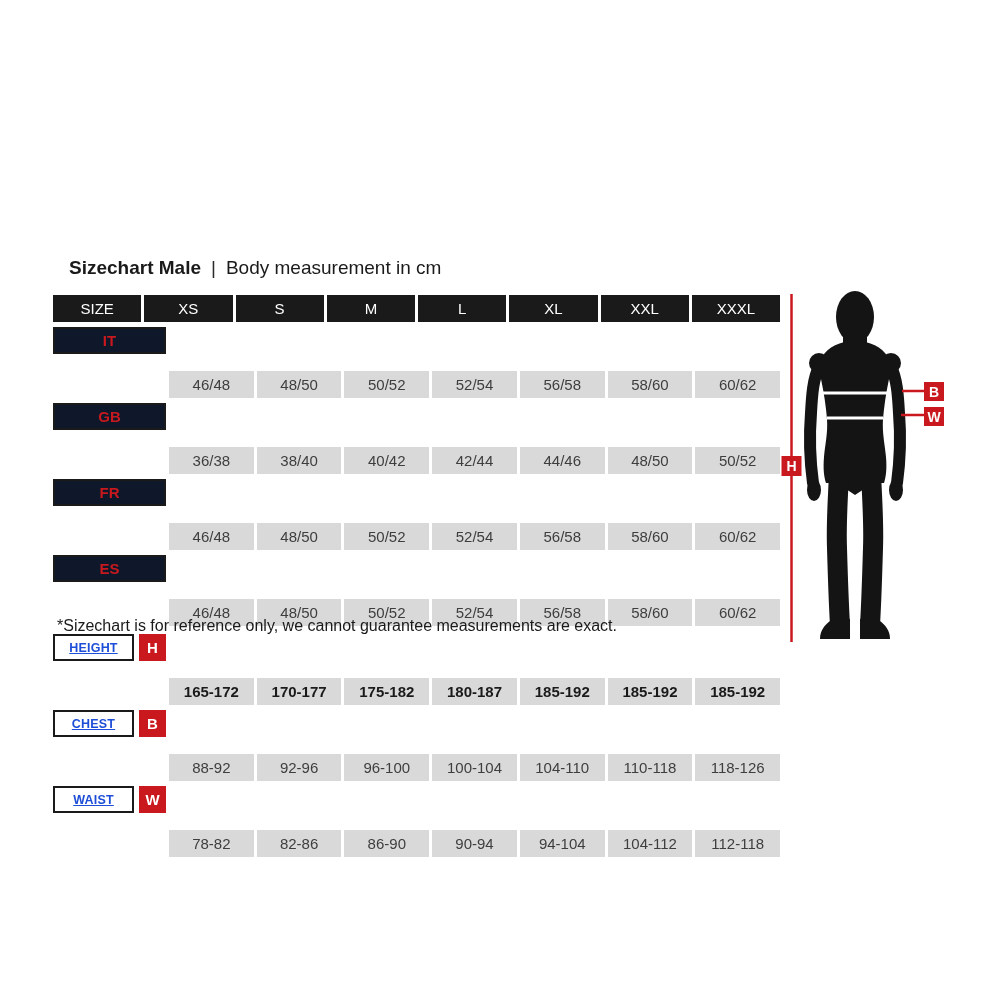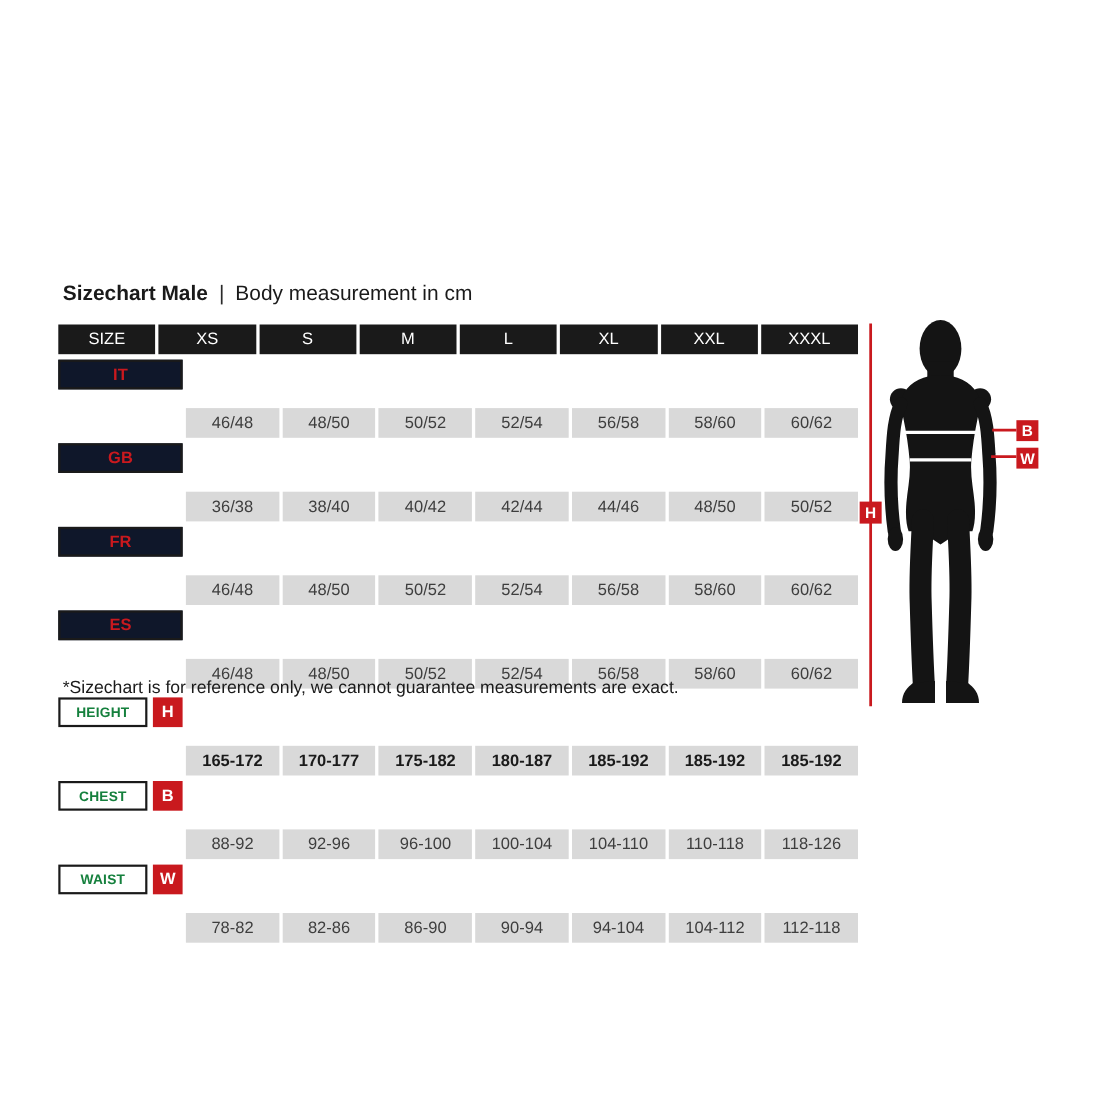--- a/index.html
+++ b/index.html
@@ -11,21 +11,21 @@
   html,body{margin:0;padding:0;}
   body{
     width:1000px;height:1000px;background:#ffffff;
     font-family:"Liberation Sans", sans-serif;
     position:relative;overflow:hidden;
   }
   .title{
     position:absolute;left:57px;top:257px;
     font-size:19px;color:var(--ink);white-space:nowrap;
   }
-  .title .main{font-weight:bold;}
+  .title .main{font-weight:bold;margin-left:12px;}
   .title .sep{margin:0 10px;font-weight:400;color:#2a2a2a;}
   .size-table{position:absolute;left:53px;top:295px;width:727px;text-align:right;}
   .row{display:flex;gap:3px;margin-bottom:5px;}
   .cell{
     height:27px;box-sizing:border-box;
     display:flex;align-items:center;justify-content:center;
     font-size:15px;
   }
   .label-col{flex:0 0 113px;}
   .head{background:var(--ink);color:#fff;flex:1 1 0;}
@@ -34,21 +34,21 @@
     color:var(--red);font-weight:bold;
   }
   .data{background:var(--cellgray);color:var(--celltext);flex:1 1 0;margin-top:44px;}
   .data.strong{font-weight:bold;color:var(--ink);}
   .meas-section{margin-top:8px;}
   .meas{flex:0 0 113px;display:flex;gap:5px;}
   .meas-box{
     flex:1 1 auto;height:27px;box-sizing:border-box;
     border:2px solid var(--ink);background:#fff;
     display:flex;align-items:center;justify-content:center;
-    font-weight:bold;font-size:12.5px;color:#15803d;letter-spacing:0.2px;
+    font-weight:bold;font-size:12.5px;color:#1d4ed8;letter-spacing:0.2px;text-decoration:underline;
   }
   .badge{
     flex:0 0 27px;height:27px;background:var(--red);color:#fff;
     display:flex;align-items:center;justify-content:center;
     font-weight:bold;font-size:15px;
   }
   .footnote{
     position:absolute;left:57px;top:617px;
     font-size:16px;font-weight:normal;color:var(--ink);
   }

